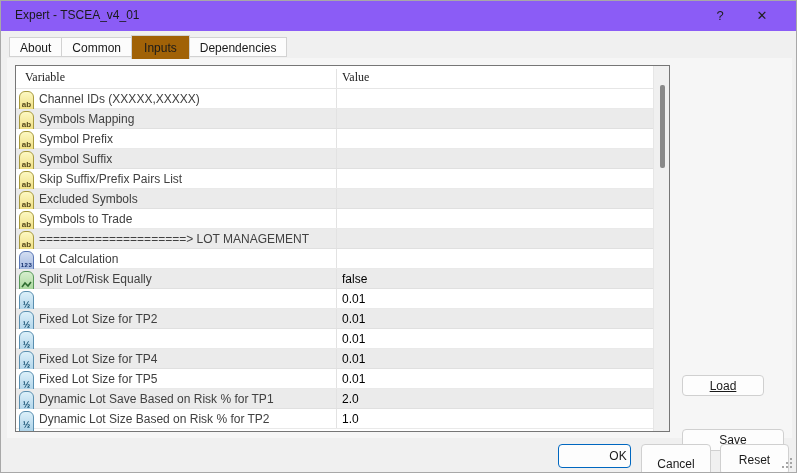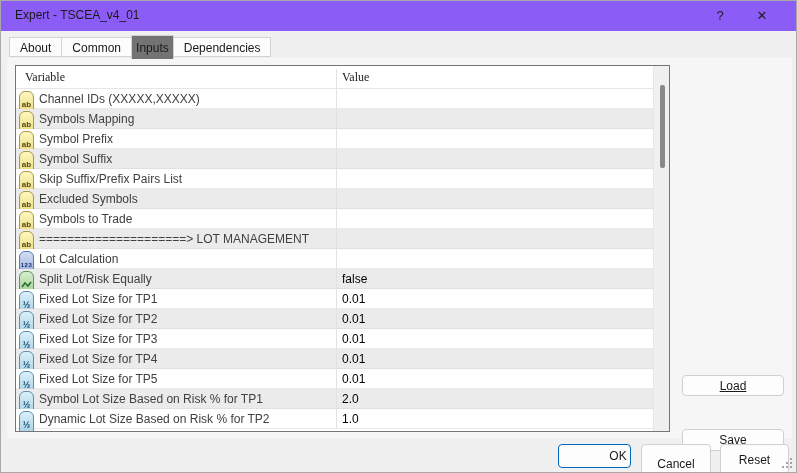--- a/index.html
+++ b/index.html
@@ -13,22 +13,22 @@
   .cap-btn { position:absolute; top:0; height:30px; text-align:center; line-height:30px;
              color:#1f1f1f; cursor:default; }
   .help-btn { left:701px; width:36px; font-size:13px; }
   .close-btn { left:741px; width:40px; font-size:13px; }
 
   
   .tabstrip { position:absolute; left:8px; top:34px; height:24px; display:flex; align-items:center; z-index:3; }
   .tab { height:20px; line-height:20px; padding:0 10px; font-size:12px; color:#1a1a1a;
          background:#fcfcfc; border:1px solid #d2d2d2; margin-left:-1px; box-sizing:border-box; }
   .tab:first-child { margin-left:0; }
-  .tab.active { height:24px; line-height:24px; background:#737373; border-bottom:none;
-                position:relative; z-index:4; padding:0 4px; }
+  .tab.active { height:24px; line-height:24px; background:#a16207; border-bottom:none;
+                position:relative; z-index:4; padding:0 12px; }
 
   
   .panel { position:absolute; left:6px; top:57px; width:785px; height:380px; background:#f6f6f6; }
 
   
   .ptable { position:absolute; left:14px; top:64px; width:655px; height:367px;
             background:#ffffff; border:1px solid #767676; box-sizing:border-box; }
   .thead { position:absolute; top:0; left:0; right:16px; height:22px; background:#ffffff;
            border-bottom:1px solid #e6e6e6;font-family:Liberation Serif, serif; }
   .th { position:absolute; top:4px; font-size:12px; color:#1a1a1a; }
@@ -57,21 +57,21 @@
   .ticon.boolean { background:linear-gradient(#d6eecd,#96cd88); border:1px solid #58985a; }
 
   
   .vscroll { position:absolute; top:0; right:0; bottom:0; width:16px; background:#f0f0f0;
              border-left:1px solid #e6e6e6; box-sizing:border-box; }
   .vthumb { position:absolute; left:6px; width:5px; top:19px; height:83px; background:#898989; border-radius:2px; }
 
   
   .btn { position:absolute; background:#fdfdfd; border:1px solid #d0d0d0; border-radius:4px;
          font-size:12px; color:#1a1a1a; font-family:inherit; padding:0; cursor:default; }
-  .btn-load   { left:681px; top:374px; width:102px; height:21px;text-decoration:underline; }
+  .btn-load   { left:681px; top:374px; width:82px; height:21px;text-decoration:underline; }
   .btn-save   { left:681px; top:404px; width:102px; height:22px;margin-top:24px; }
   .btn-ok     { left:557px; top:443px; width:73px;  height:24px; border:1px solid #0067c0;padding-left:47px; }
   .btn-cancel { left:640px; top:443px; width:70px;  height:39px; }
   .btn-reset  { left:719px; top:443px; width:69px;  height:31px; }
 
   
   .grip { position:absolute; right:4px; bottom:4px; width:10px; height:10px; }
   .grip::before { content:""; position:absolute; right:0; bottom:0; width:2px; height:2px; background:#a5a5a5;
     box-shadow:-4px 0 #a5a5a5, -8px 0 #a5a5a5, 0 -4px #a5a5a5, -4px -4px #a5a5a5, 0 -8px #a5a5a5; }
 </style>
@@ -149,46 +149,44 @@
     <span class="ticon boolean">
             <svg width="11" height="9" viewBox="0 0 11 9">
               <polyline points="1,7 4,3 7,6 10,2" fill="none" stroke="#2e6b30" stroke-width="1.6"></polyline>
             </svg>
           </span>
     <span class="cell-name">Split Lot/Risk Equally</span>
     <span class="cell-value">false</span>
   </div>
         <div class="prow">
     <span class="ticon double">½</span>
-    <span class="cell-name">Fixed Lot Size for TP1</span>
     <span class="cell-value">0.01</span>
   </div>
         <div class="prow alt">
     <span class="ticon double">½</span>
     <span class="cell-name">Fixed Lot Size for TP2</span>
     <span class="cell-value">0.01</span>
   </div>
         <div class="prow">
     <span class="ticon double">½</span>
-    <span class="cell-name">Fixed Lot Size for TP3</span>
     <span class="cell-value">0.01</span>
   </div>
         <div class="prow alt">
     <span class="ticon double">½</span>
     <span class="cell-name">Fixed Lot Size for TP4</span>
     <span class="cell-value">0.01</span>
   </div>
         <div class="prow">
     <span class="ticon double">½</span>
     <span class="cell-name">Fixed Lot Size for TP5</span>
     <span class="cell-value">0.01</span>
   </div>
         <div class="prow alt">
     <span class="ticon double">½</span>
-    <span class="cell-name">Symbol Lot Size Based on Risk % for TP1</span>
+    <span class="cell-name">Dynamic Lot Save Based on Risk % for TP1</span>
     <span class="cell-value">2.0</span>
   </div>
         <div class="prow">
     <span class="ticon double">½</span>
     <span class="cell-name">Dynamic Lot Size Based on Risk % for TP2</span>
     <span class="cell-value">1.0</span>
   </div>
       </div>
     <div class="vscroll">
       <div class="vthumb"></div>

